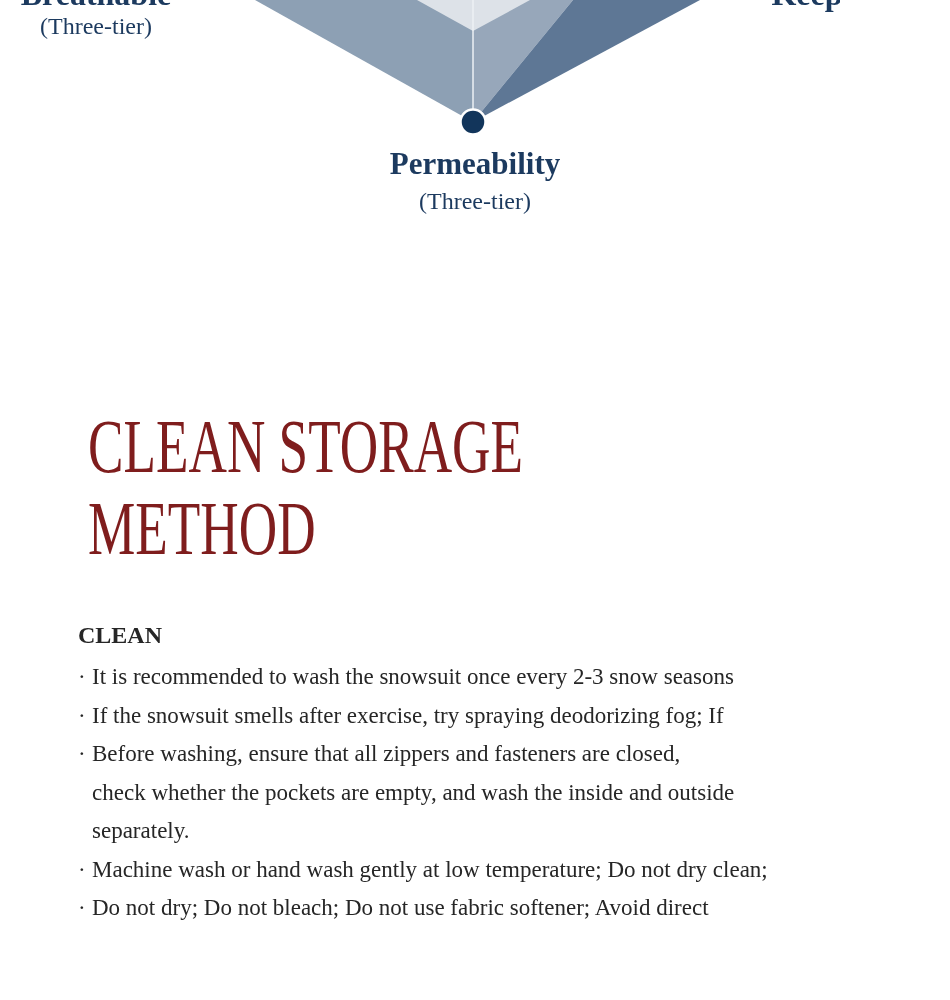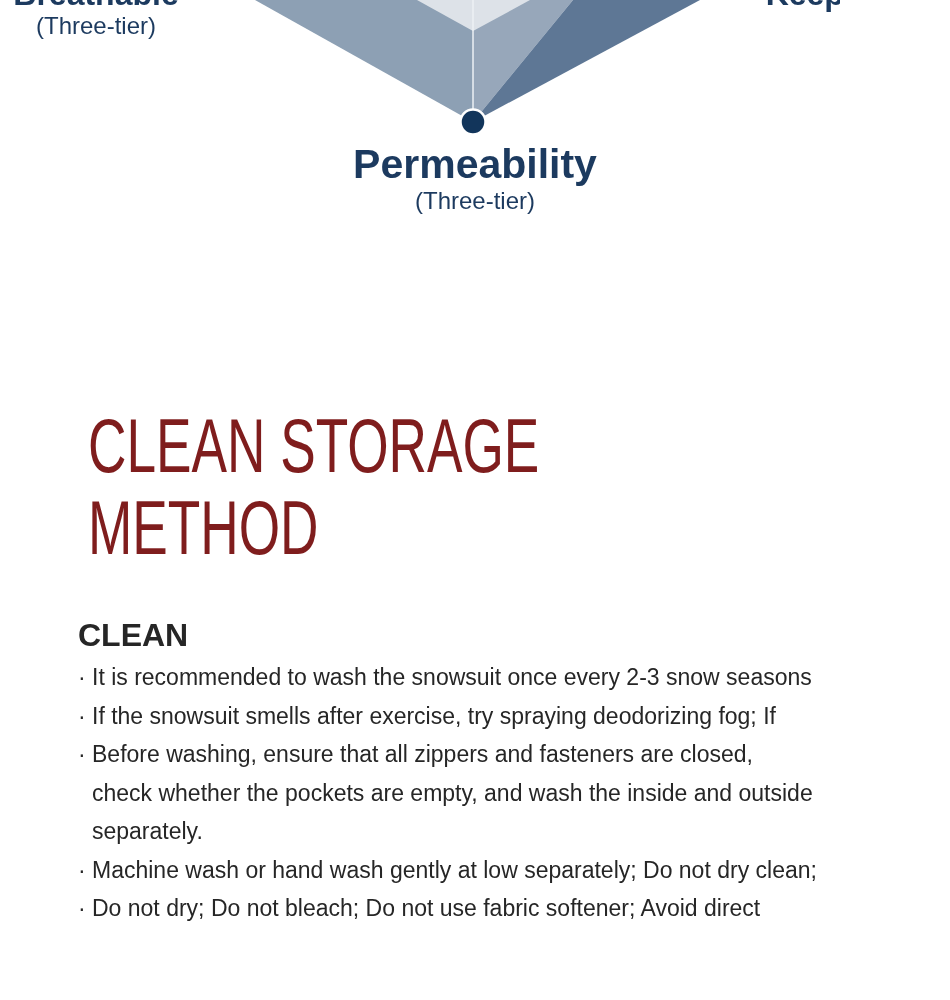--- a/index.html
+++ b/index.html
@@ -1,55 +1,55 @@
 <!DOCTYPE html>
 <html><head>
 <meta charset="utf-8">
 <style>
   html,body{margin:0;padding:0;background:#ffffff;}
   .page{
     position:relative;
     width:840px;height:1000px;
     overflow:hidden;
     background:#ffffff;
-    font-family:Liberation Sans, sans-serif;
+    font-family:Liberation Serif, serif;
   }
   
   .chart-svg{position:absolute;left:0;top:0;}
   .axis-label{
     position:absolute;
     text-align:center;
     color:#1c3a5f;
     line-height:34px;
   }
   .axis-label .name{font-size:32px;font-weight:bold;display:block;}
   .axis-label .tier{font-size:24px;font-weight:400;display:block;line-height:30px;}
   .label-left{left:6px;top:-23px;width:180px;}
   .label-right{left:756px;top:-23px;width:190px;}
   .label-bottom{left:0;top:146px;width:950px;}
-  .label-bottom .name{font-size:41px;line-height:36px;}
+  .label-bottom .name{font-size:31px;line-height:36px;}
   .label-bottom .tier{font-size:24px;line-height:30px;margin-top:4px;}
   
   .big-title{
     position:absolute;left:88px;top:405px;
     color:#7f1d1d;
   }
   .big-title .line{
     font-size:76px;
     line-height:82px;
     font-weight:500;
     letter-spacing:0px;
     transform:scaleX(0.70);
     transform-origin:left top;
     white-space:nowrap;
   }
   
   .sub-heading{
     position:absolute;left:78px;top:620px;
-    font-size:32px;font-weight:bold;color:#262626;line-height:30px;
+    font-size:24px;font-weight:bold;color:#262626;line-height:30px;
     letter-spacing:0px;
   }
   .bullet-list{
     position:absolute;left:78px;top:658px;width:830px;
     color:#262626;
     font-size:23px;
     line-height:38.5px;
   }
   .bullet{display:flex;}
   .bullet .marker{width:14px;flex:0 0 14px;}
@@ -112,21 +112,21 @@
       <div class="lines">
         <div>Before washing, ensure that all zippers and fasteners are closed,</div>
         <div>check whether the pockets are empty, and wash the inside and outside</div>
         <div>separately.</div>
       </div>
     </div>
 
     <div class="bullet">
       <span class="marker">·</span>
       <div class="lines">
-        <div>Machine wash or hand wash gently at low separately; Do not dry clean;</div>
+        <div>Machine wash or hand wash gently at low temperature; Do not dry clean;</div>
       </div>
     </div>
 
     <div class="bullet">
       <span class="marker">·</span>
       <div class="lines">
         <div>Do not dry; Do not bleach; Do not use fabric softener; Avoid direct</div>
       </div>
     </div>
 

